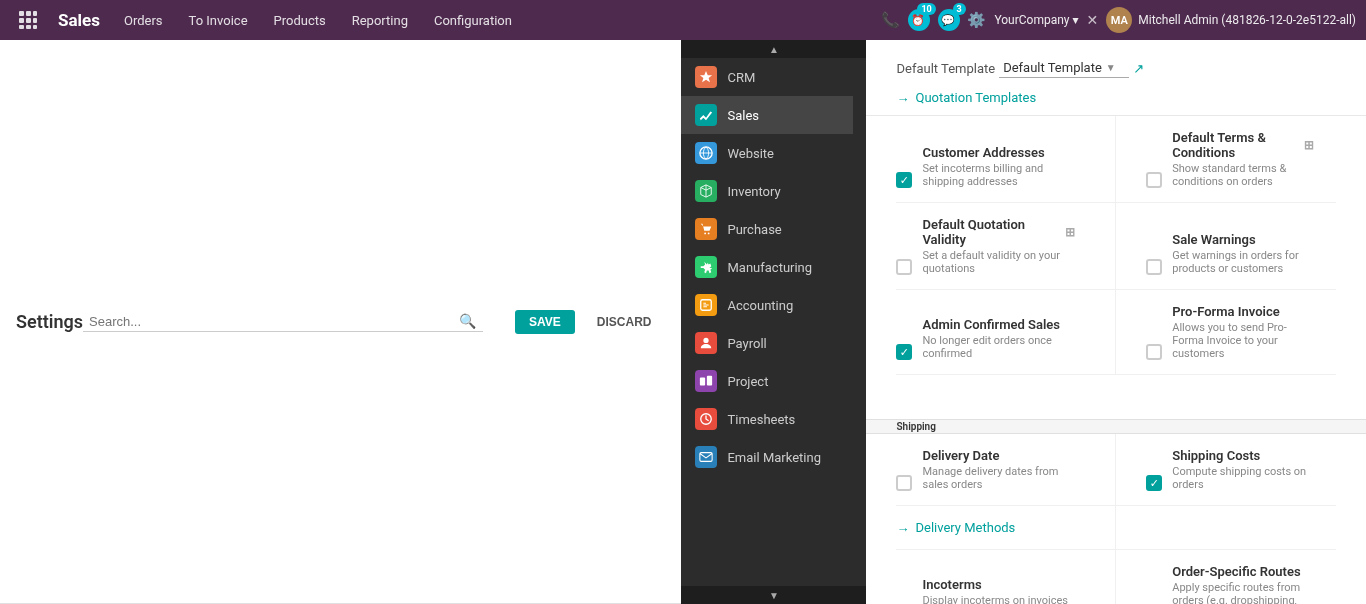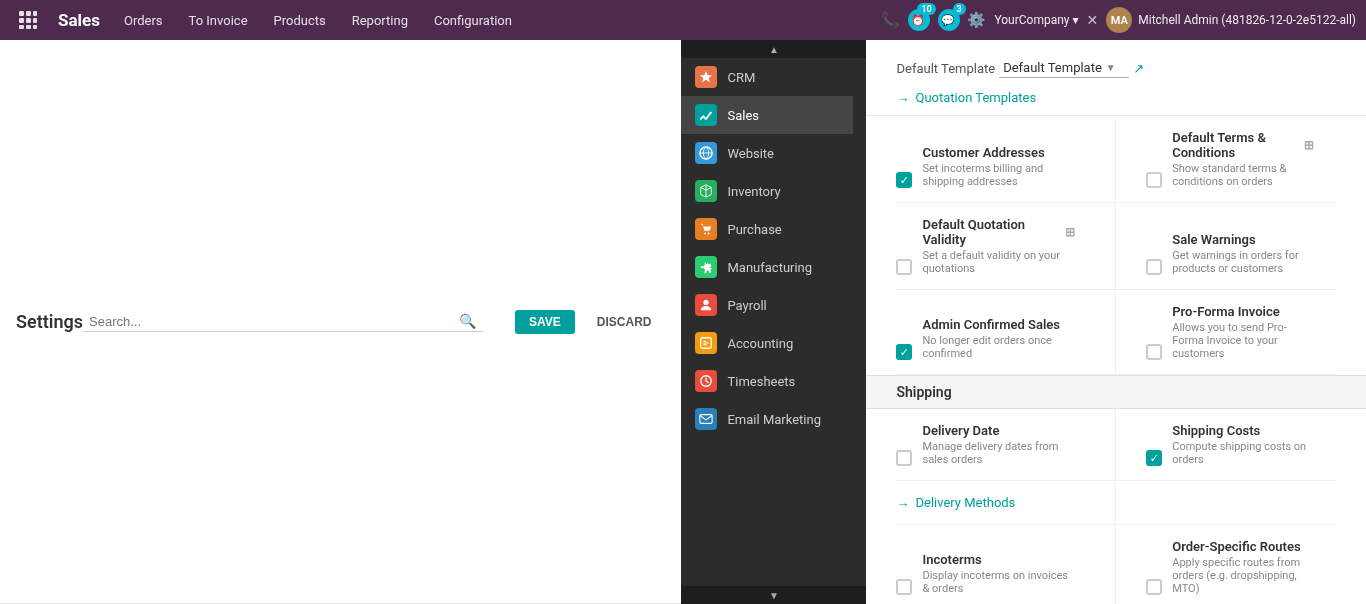--- a/index.html
+++ b/index.html
@@ -258,26 +258,27 @@
     .setting-title {
       font-size: 13px; font-weight: 600; color: #333;
       display: flex; align-items: center; gap: 4px;
     }
     .setting-desc { font-size: 11px; color: #888; margin-top: 2px; }
     .setting-icon { font-size: 12px; color: #aaa; }
 
     
     .section-header {
       background: #f5f5f5;
-      padding: 8px 30px;
-      font-size: 14px;
+      padding: 1px 30px;
+      font-size: 10px;
       font-weight: 600;
       color: #333;
       border-top: 1px solid #e0e0e0;
       border-bottom: 1px solid #e0e0e0;
+      margin-top: 44px;
     }
 
     
     .icon-crm { background: #e8734a; }
     .icon-sales { background: #00a09d; }
     .icon-website { background: #3498db; }
     .icon-purchase { background: #e67e22; }
     .icon-inventory { background: #27ae60; }
     .icon-manufacturing { background: #2ecc71; }
     .icon-accounting { background: #f39c12; }
@@ -400,36 +401,45 @@
         </div>
         <div class="sidebar-item">
           <div class="sidebar-item-icon icon-manufacturing">
             <svg width="14" height="14" fill="white" viewBox="0 0 16 16">
                 <path d="M6 2l1 3-2 2H2v2h3l2 2-1 3 2 1 1-3h2l1 3 2-1-1-3 2-2h-3l2-2-1-3-2 1-1-2-1 2z" fill="white"></path>
               </svg>
           </div>
           <span>Manufacturing</span>
         </div>
         <div class="sidebar-item">
+          <div class="sidebar-item-icon icon-accounting">
+            <svg width="14" height="14" fill="white" viewBox="0 0 16 16">
+                <rect x="2" y="2" width="12" height="12" rx="2" fill="none" stroke="white" stroke-width="1.5"></rect>
+                <path d="M5 8h6M5 6h3M5 10h4" stroke="white" stroke-width="1.2"></path>
+              </svg>
+          </div>
+          <span>Accounting</span>
+        </div>
+        <div class="sidebar-item">
           <div class="sidebar-item-icon icon-payroll">
             <svg width="14" height="14" fill="white" viewBox="0 0 16 16">
                 <circle cx="8" cy="5" r="3" fill="white"></circle>
                 <path d="M2 14c0-3 2.7-5 6-5s6 2 6 5" fill="white"></path>
               </svg>
           </div>
           <span>Payroll</span>
         </div>
         <div class="sidebar-item">
-          <div class="sidebar-item-icon icon-accounting">
-            <svg width="14" height="14" fill="white" viewBox="0 0 16 16">
-                <rect x="2" y="2" width="12" height="12" rx="2" fill="none" stroke="white" stroke-width="1.5"></rect>
-                <path d="M5 8h6M5 6h3M5 10h4" stroke="white" stroke-width="1.2"></path>
-              </svg>
-          </div>
-          <span>Accounting</span>
+          <div class="sidebar-item-icon icon-project">
+            <svg width="14" height="14" fill="white" viewBox="0 0 16 16">
+                <rect x="1" y="4" width="6" height="9" rx="1" fill="white"></rect>
+                <rect x="9" y="2" width="6" height="11" rx="1" fill="white"></rect>
+              </svg>
+          </div>
+          <span>Project</span>
         </div>
         <div class="sidebar-item">
           <div class="sidebar-item-icon icon-timesheets">
             <svg width="14" height="14" fill="white" viewBox="0 0 16 16">
                 <circle cx="8" cy="8" r="6" stroke="white" stroke-width="1.5" fill="none"></circle>
                 <path d="M8 4v4l3 2" stroke="white" stroke-width="1.5" fill="none"></path>
               </svg>
           </div>
           <span>Timesheets</span>
         </div>

